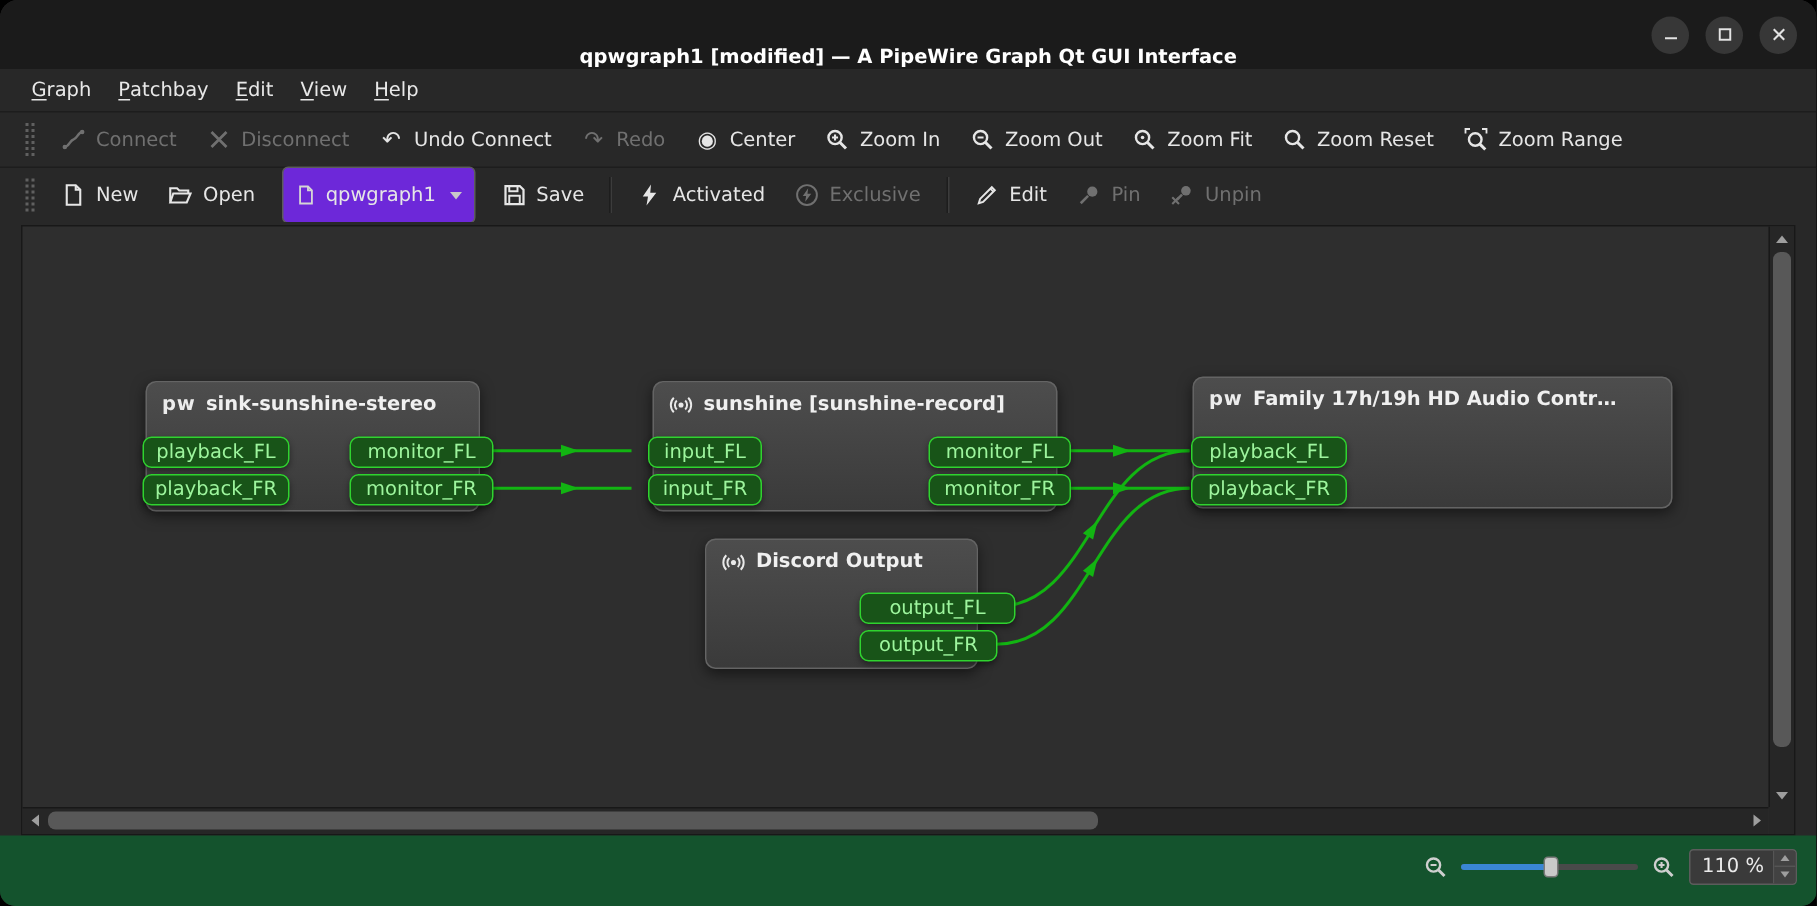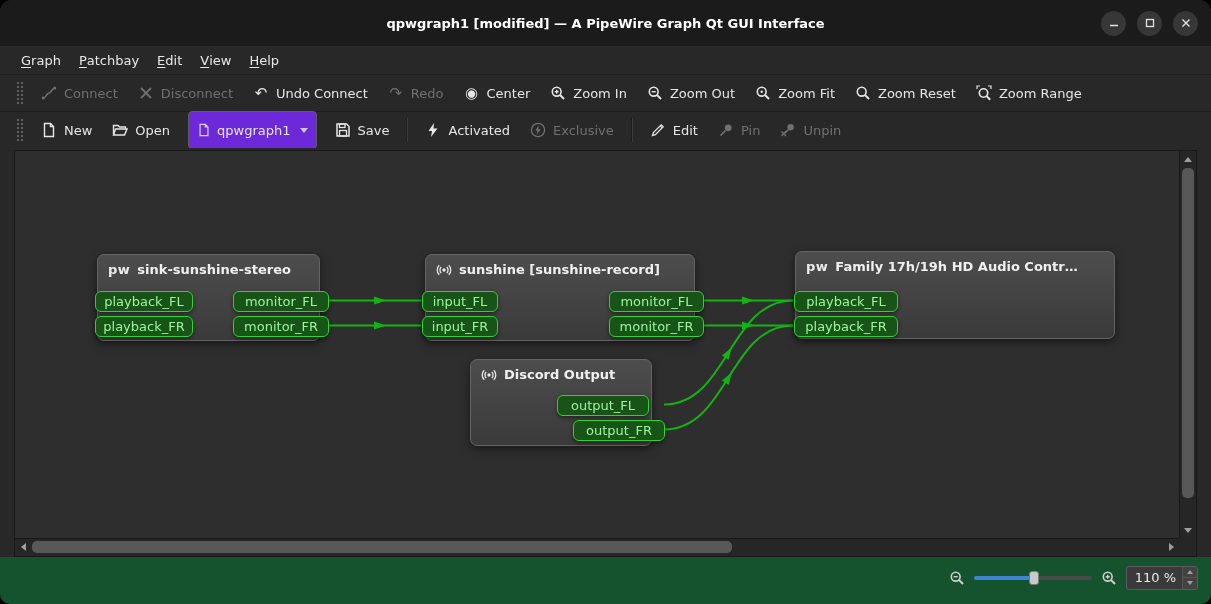--- a/index.html
+++ b/index.html
@@ -1,20 +1,20 @@
 <!DOCTYPE html>
 <html><head>
 <meta charset="utf-8">
 <style>
   * { margin:0; padding:0; box-sizing:border-box; }
   html,body { background:#000; width:1211px; height:604px; font-family:"DejaVu Sans","Liberation Sans",sans-serif; }
   .window { position:relative; width:1211px; height:604px; background:#282828; border-radius:12px 12px 10px 10px; overflow:hidden; display:flex; flex-direction:column; }
 
   
-  .titlebar { height:46px; background:#1b1b1b; display:flex; align-items:center; justify-content:center; position:relative; flex:none; }
+  .titlebar { height:46px; background:#1b1b1b; display:flex; align-items:flex-end; justify-content:center; position:relative; flex:none; }
   .titlebar .title { color:#ffffff; font-size:13px; font-weight:bold; }
   .win-buttons { position:absolute; right:13px; top:0; height:100%; display:flex; align-items:center; gap:11px; }
   .win-btn { width:25px; height:25px; border-radius:50%; background:#373737; display:flex; align-items:center; justify-content:center; cursor:pointer; }
 
   
   .menubar { height:28px; background:#282828; display:flex; align-items:stretch; padding-left:12px; flex:none; }
   .menu-item { display:flex; align-items:center; padding:0 9px; color:#e8e8e8; font-size:13px; cursor:pointer; }
   .mnemonic { text-decoration:underline; text-underline-offset:2px; }
 
   
@@ -313,21 +313,21 @@
               <span>playback_FR</span>
             </div>
           <div class="port" style="left:135px;top:36px;width:96px">
               <span>monitor_FL</span>
             </div>
           <div class="port" style="left:135px;top:61px;width:96px">
               <span>monitor_FR</span>
             </div>
         </div>
 
-        <div class="node" style="left:410px;top:103px;width:270px;height:87px">
+        <div class="node" style="left:420px;top:103px;width:270px;height:87px">
           <div class="node-header">
             <svg class="icon16" viewBox="0 0 16 16">
                 <circle cx="8" cy="8" r="1.7" fill="#e9e9e9"></circle>
                 <path d="M5.2 5 a4.2 4.2 0 0 0 0 6" fill="none" stroke="#e9e9e9" stroke-width="1.3"></path>
                 <path d="M10.8 5 a4.2 4.2 0 0 1 0 6" fill="none" stroke="#e9e9e9" stroke-width="1.3"></path>
                 <path d="M3.2 3.2 a6.8 6.8 0 0 0 0 9.6" fill="none" stroke="#e9e9e9" stroke-width="1.3"></path>
                 <path d="M12.8 3.2 a6.8 6.8 0 0 1 0 9.6" fill="none" stroke="#e9e9e9" stroke-width="1.3"></path>
               </svg>
             <span>sunshine [sunshine-record]</span>
           </div>
@@ -362,21 +362,21 @@
           <div class="node-header">
             <svg class="icon16" viewBox="0 0 16 16">
                 <circle cx="8" cy="8" r="1.7" fill="#e9e9e9"></circle>
                 <path d="M5.2 5 a4.2 4.2 0 0 0 0 6" fill="none" stroke="#e9e9e9" stroke-width="1.3"></path>
                 <path d="M10.8 5 a4.2 4.2 0 0 1 0 6" fill="none" stroke="#e9e9e9" stroke-width="1.3"></path>
                 <path d="M3.2 3.2 a6.8 6.8 0 0 0 0 9.6" fill="none" stroke="#e9e9e9" stroke-width="1.3"></path>
                 <path d="M12.8 3.2 a6.8 6.8 0 0 1 0 9.6" fill="none" stroke="#e9e9e9" stroke-width="1.3"></path>
               </svg>
             <span>Discord Output</span>
           </div>
-          <div class="port" style="left:86px;top:35px;width:92px">
+          <div class="port" style="left:102px;top:35px;width:104px">
               <span>output_FL</span>
             </div>
           <div class="port" style="left:102px;top:60px;width:92px">
               <span>output_FR</span>
             </div>
         </div>
 
       </div>
 
       <div class="vscroll">

